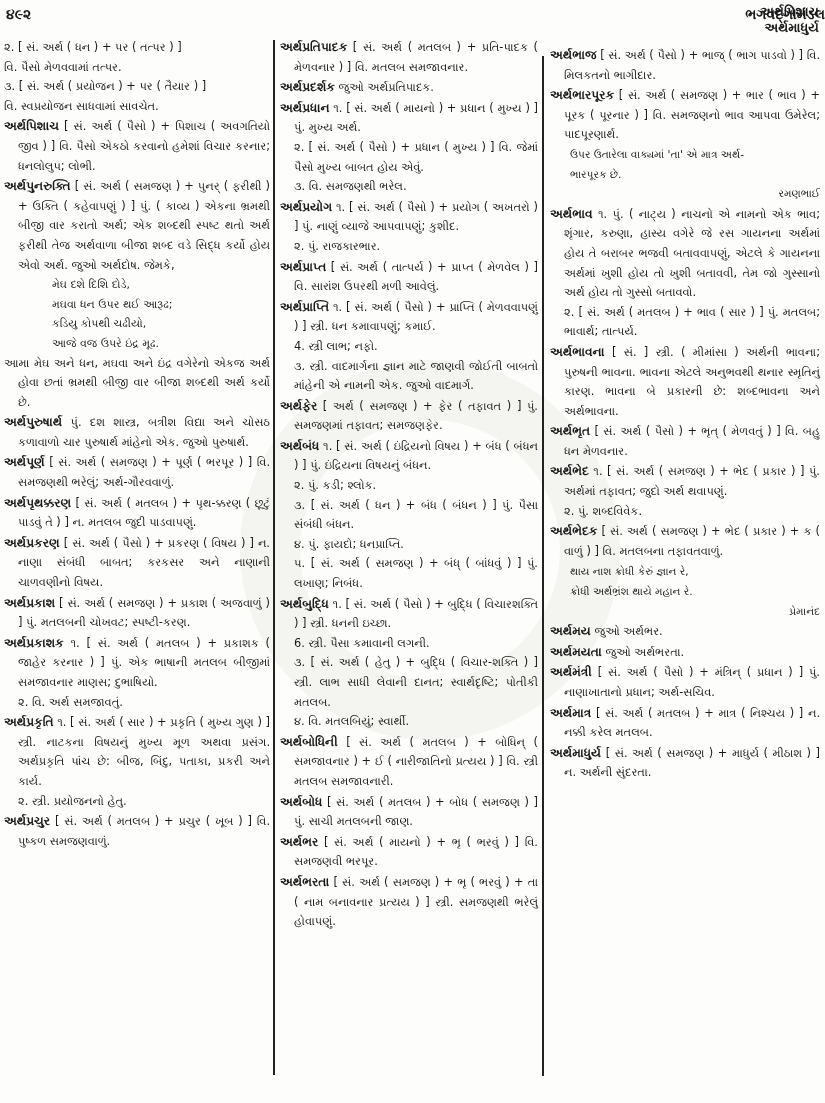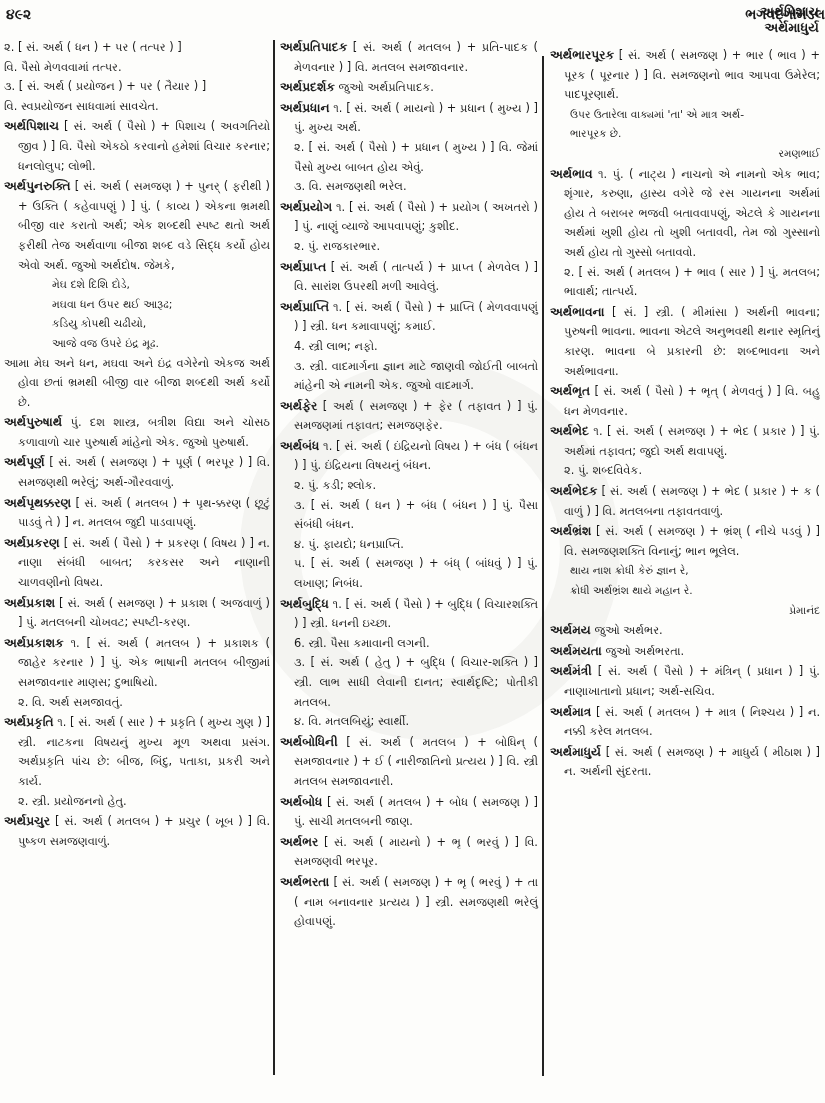--- a/index.html
+++ b/index.html
@@ -138,20 +138,23 @@
     </div>
     <div class="entry">
       <span class="line"><span class="hw">અર્થભર</span> <span>[ સં. અર્થ ( માયનો ) + ભૃ ( ભરવું ) ] વિ. સમજણવી ભરપૂર.</span></span>
     </div>
     <div class="entry">
       <span class="line"><span class="hw">અર્થભરતા</span> <span>[ સં. અર્થ ( સમજણ ) + ભૃ ( ભરવું ) + તા ( નામ બનાવનાર પ્રત્યય ) ] સ્ત્રી. સમજણથી ભરેલું હોવાપણું.</span></span>
     </div>
   </div>
 <div class="col col-3">
     <div class="entry">
+      <span class="line"><span class="hw">અર્થભાજ</span> <span>[ સં. અર્થ ( પૈસો ) + ભાજ્ ( ભાગ પાડવો ) ] વિ. મિલકતનો ભાગીદાર.</span></span>
+    </div>
+    <div class="entry">
       <span class="line"><span class="hw">અર્થભારપૂરક</span> <span>[ સં. અર્થ ( સમજણ ) + ભાર ( ભાવ ) + પૂરક ( પૂરનાર ) ] વિ. સમજણનો ભાવ આપવા ઉમેરેલ; પાદપૂરણાર્થ.</span></span>
       <span class="quote">ઉપર ઉતારેલા વાક્યમાં 'તા' એ માત્ર અર્થ-</span>
       <span class="quote">ભારપૂરક છે.</span>
       <span class="attr">રમણભાઈ</span>
     </div>
     <div class="entry">
       <span class="line"><span class="hw">અર્થભાવ</span> <span>૧. પું. ( નાટ્ય ) નાચનો એ નામનો એક ભાવ; શૃંગાર, કરુણા, હાસ્ય વગેરે જે રસ ગાયનના અર્થમાં હોય તે બરાબર ભજવી બતાવવાપણું, એટલે કે ગાયનના અર્થમાં ખુશી હોય તો ખુશી બતાવવી, તેમ જો ગુસ્સાનો અર્થ હોય તો ગુસ્સો બતાવવો.</span></span>
       <span class="sub">૨. [ સં. અર્થ ( મતલબ ) + ભાવ ( સાર ) ] પું. મતલબ; ભાવાર્થ; તાત્પર્ય.</span>
     </div>
     <div class="entry">
@@ -161,21 +164,20 @@
       <span class="line"><span class="hw">અર્થભૃત</span> <span>[ સં. અર્થ ( પૈસો ) + ભૃત્ ( મેળવતું ) ] વિ. બહુ ધન મેળવનાર.</span></span>
     </div>
     <div class="entry">
       <span class="line"><span class="hw">અર્થભેદ</span> <span>૧. [ સં. અર્થ ( સમજણ ) + ભેદ ( પ્રકાર ) ] પું. અર્થમાં તફાવત; જુદો અર્થ થવાપણું.</span></span>
       <span class="sub">૨. પું. શબ્દવિવેક.</span>
     </div>
     <div class="entry">
       <span class="line"><span class="hw">અર્થભેદક</span> <span>[ સં. અર્થ ( સમજણ ) + ભેદ ( પ્રકાર ) + ક ( વાળું ) ] વિ. મતલબના તફાવતવાળું.</span></span>
     </div>
     <div class="entry">
-      <span class="line"><span class="hw">અર્થભ્રંશ</span> <span>[ સં. અર્થ ( સમજણ ) + ભ્રંશ્ ( નીચે પડવું ) ] વિ. સમજણશક્તિ વિનાનું; ભાન ભૂલેલ.</span></span>
       <span class="quote">થાય નાશ ક્રોધી કેરું જ્ઞાન રે,</span>
       <span class="quote">ક્રોધી અર્થભ્રંશ થાયે મહાન રે.</span>
       <span class="attr">પ્રેમાનંદ</span>
     </div>
     <div class="entry">
       <span class="line"><span class="hw">અર્થમય</span> <span>જુઓ અર્થભર.</span></span>
     </div>
     <div class="entry">
       <span class="line"><span class="hw">અર્થમયતા</span> <span>જુઓ અર્થભરતા.</span></span>
     </div>

